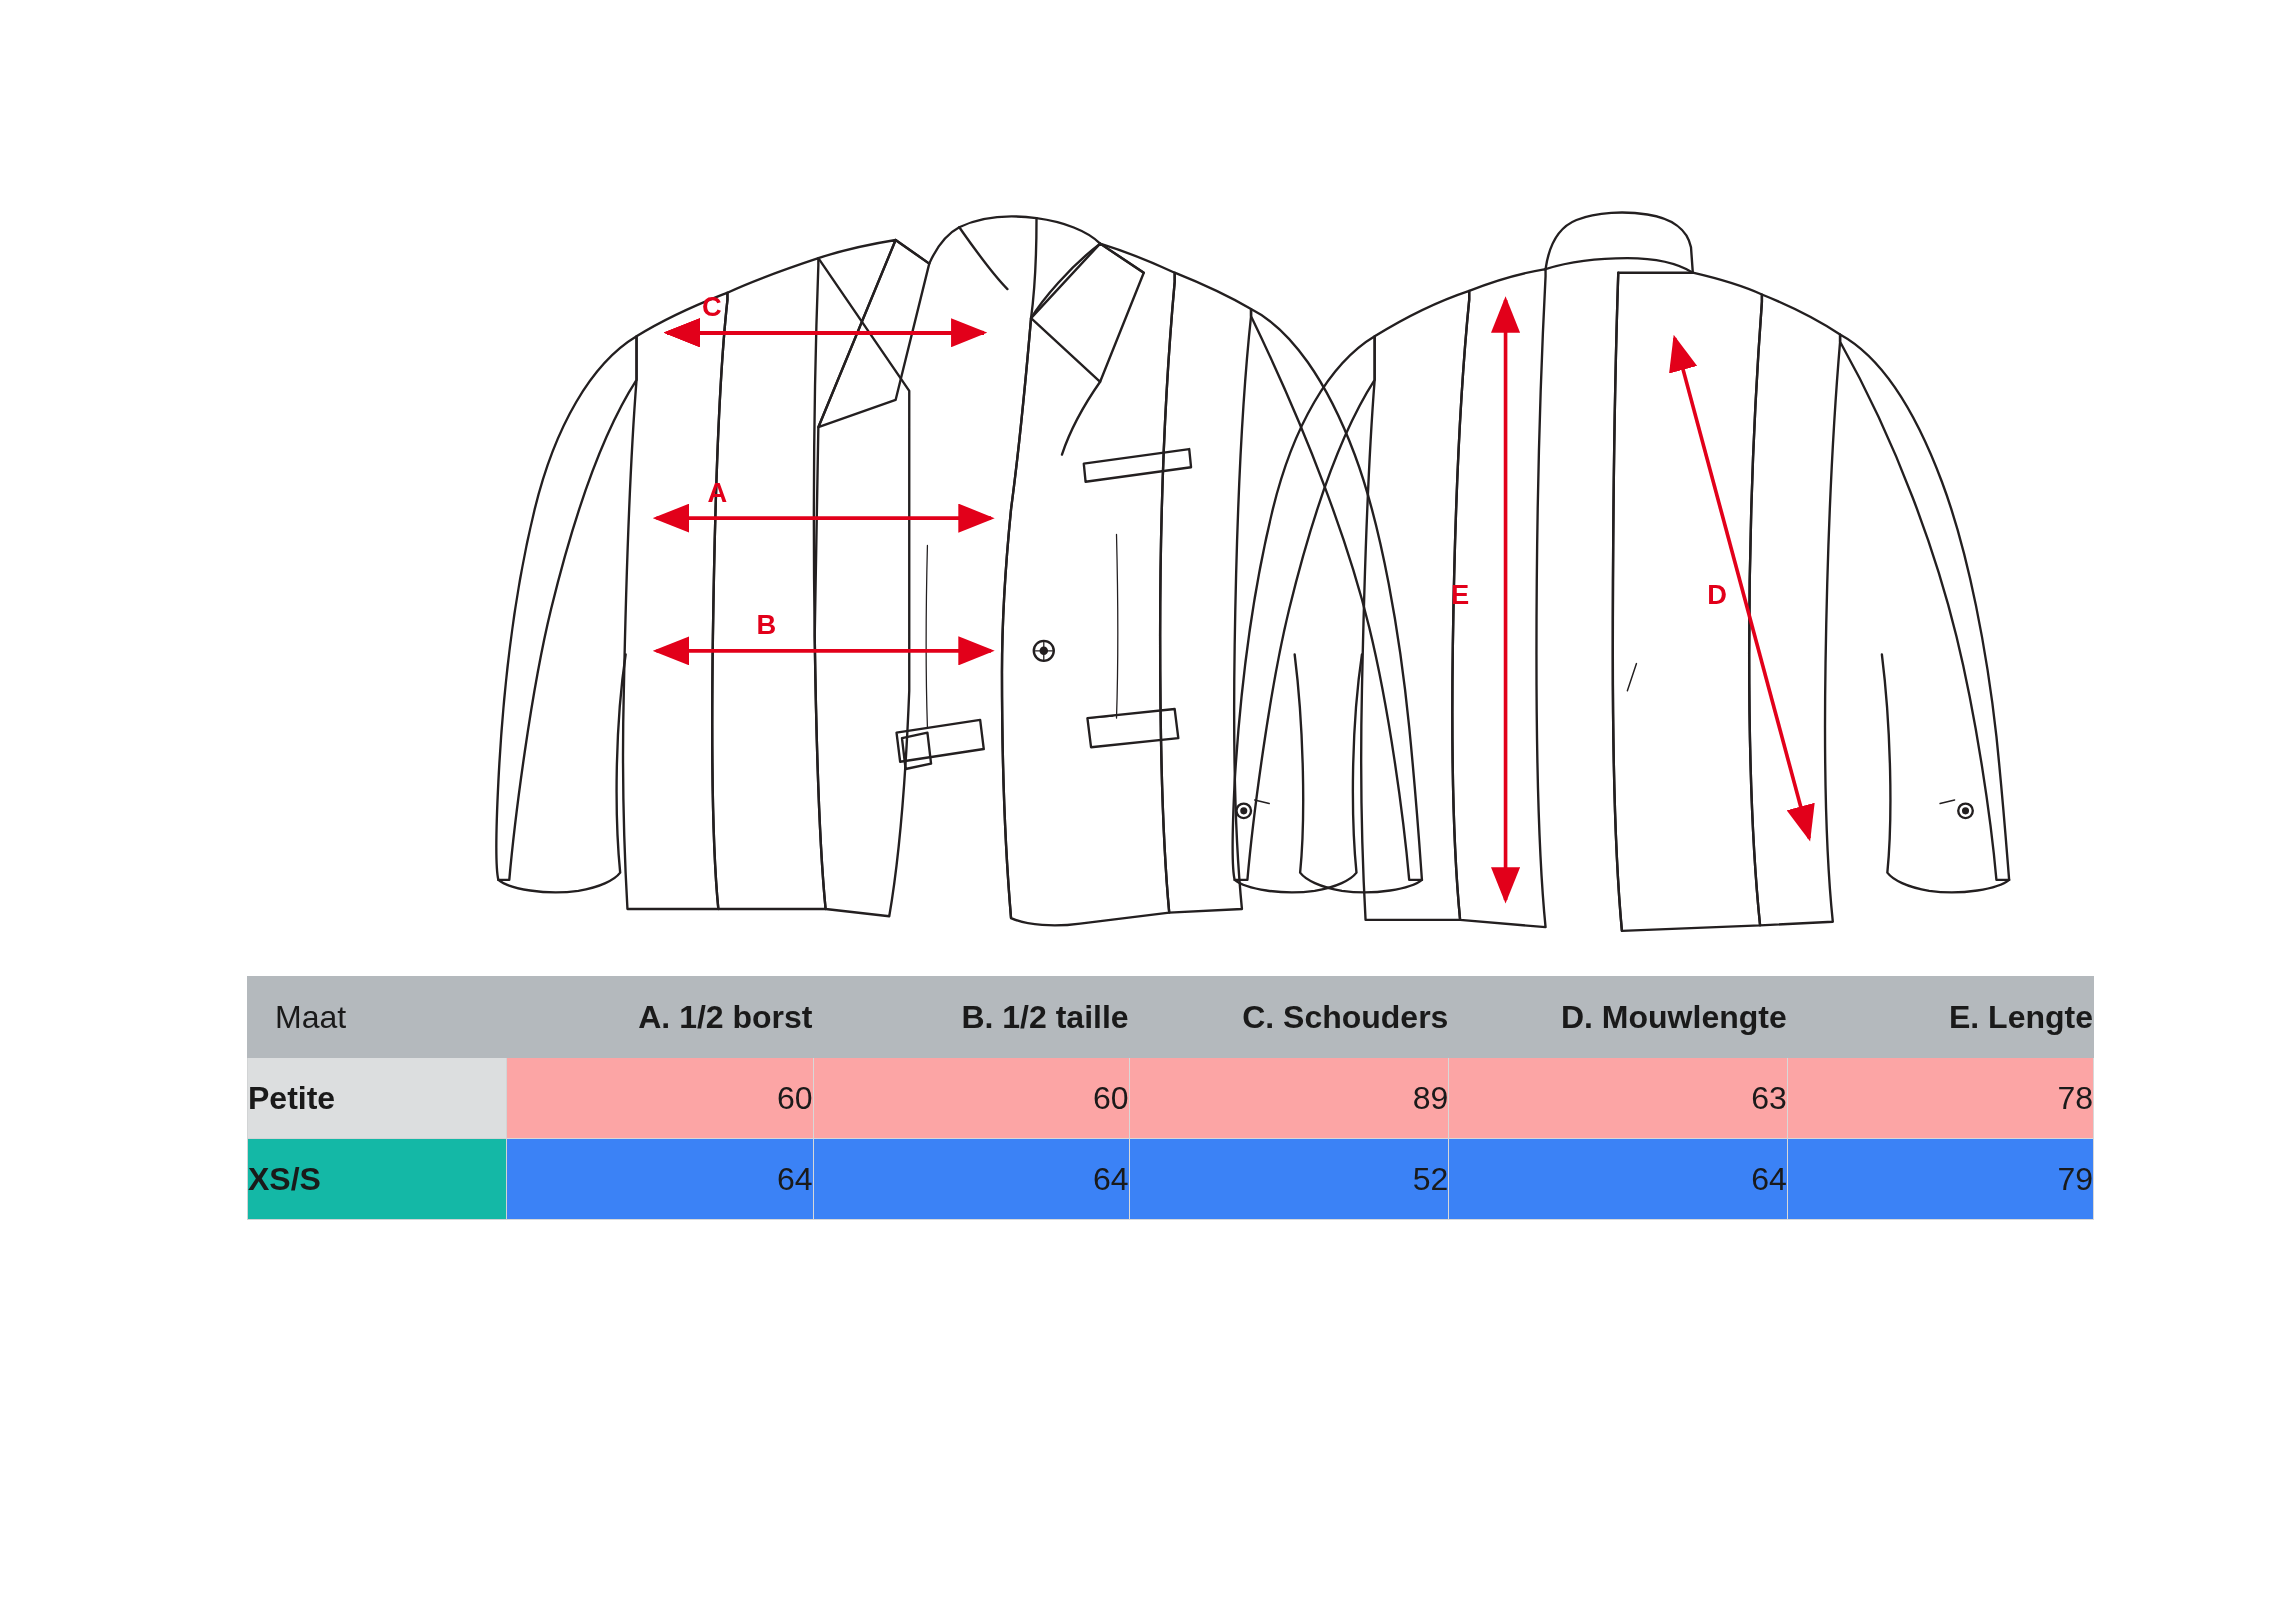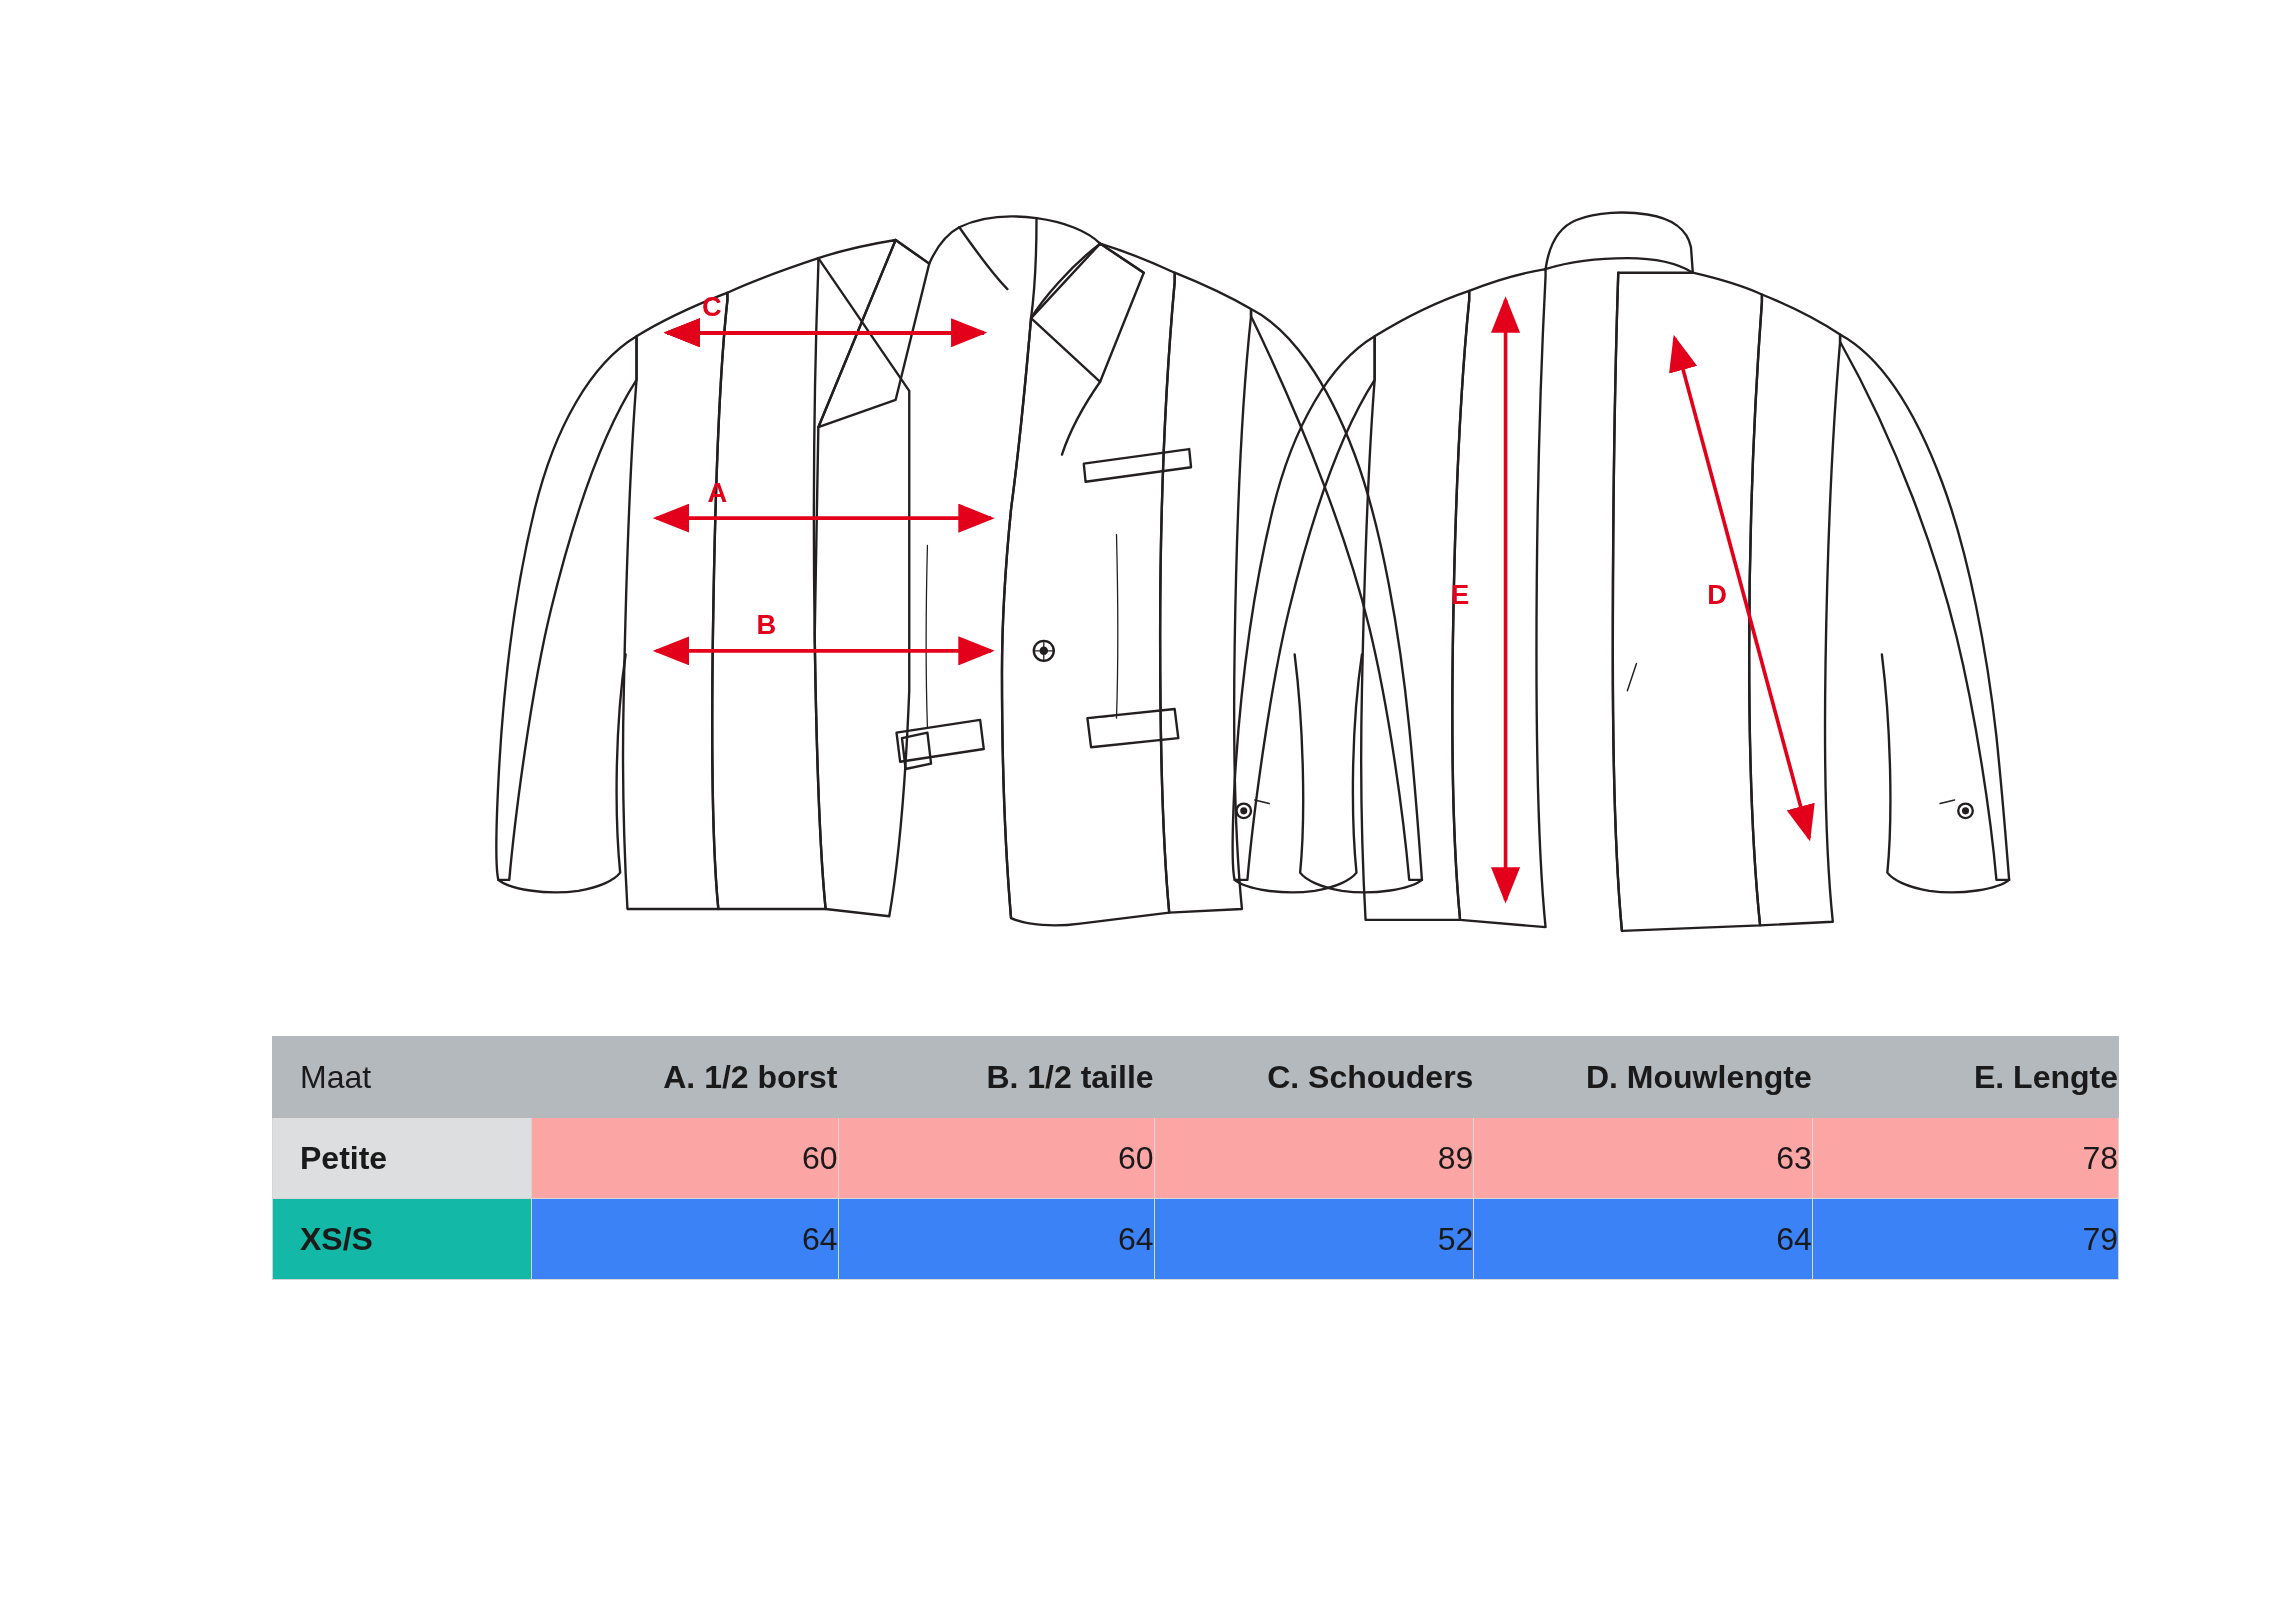--- a/index.html
+++ b/index.html
@@ -29,23 +29,22 @@
     height: 1009px;
   }
   .diagram svg {
     display: block;
   }
 
   
   .size-table-wrap {
     position: absolute;
     left: 247px;
-    top: 1036px;
+    top: 976px;
     width: 1847px;
-    margin-left: 25px;
   }
   table.size-table {
     border-collapse: collapse;
     width: 1847px;
     table-layout: fixed;
   }
   table.size-table th,
   table.size-table td {
     border: 0.9px solid #d8d8d8;
     text-align: right;
@@ -60,21 +59,20 @@
     font-weight: bold;
     border-color: #b4b9bd;
   }
   table.size-table thead th.first-col {
     text-align: left;
     padding-left: 27px;
     font-weight: normal;
   }
   table.size-table tbody td.first-col {
     text-align: left;
-    padding-left: 27px;
     font-weight: bold;
     background: #dcdedf;
     border-color: #d2d4d5;
   }
   table.size-table tbody tr.alt td {
     background: #3b82f6;
   }
   table.size-table tbody tr.alt td.first-col {
     background: #14b8a6;
   }

